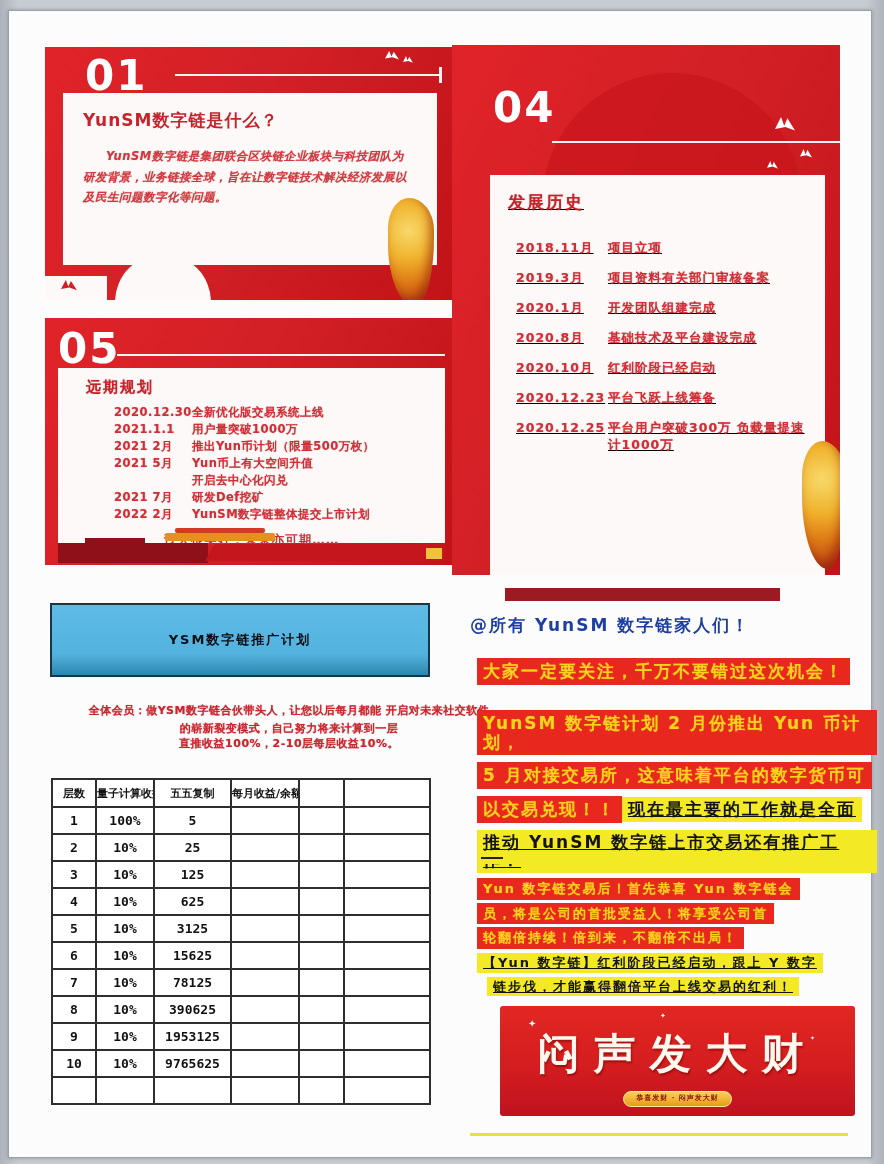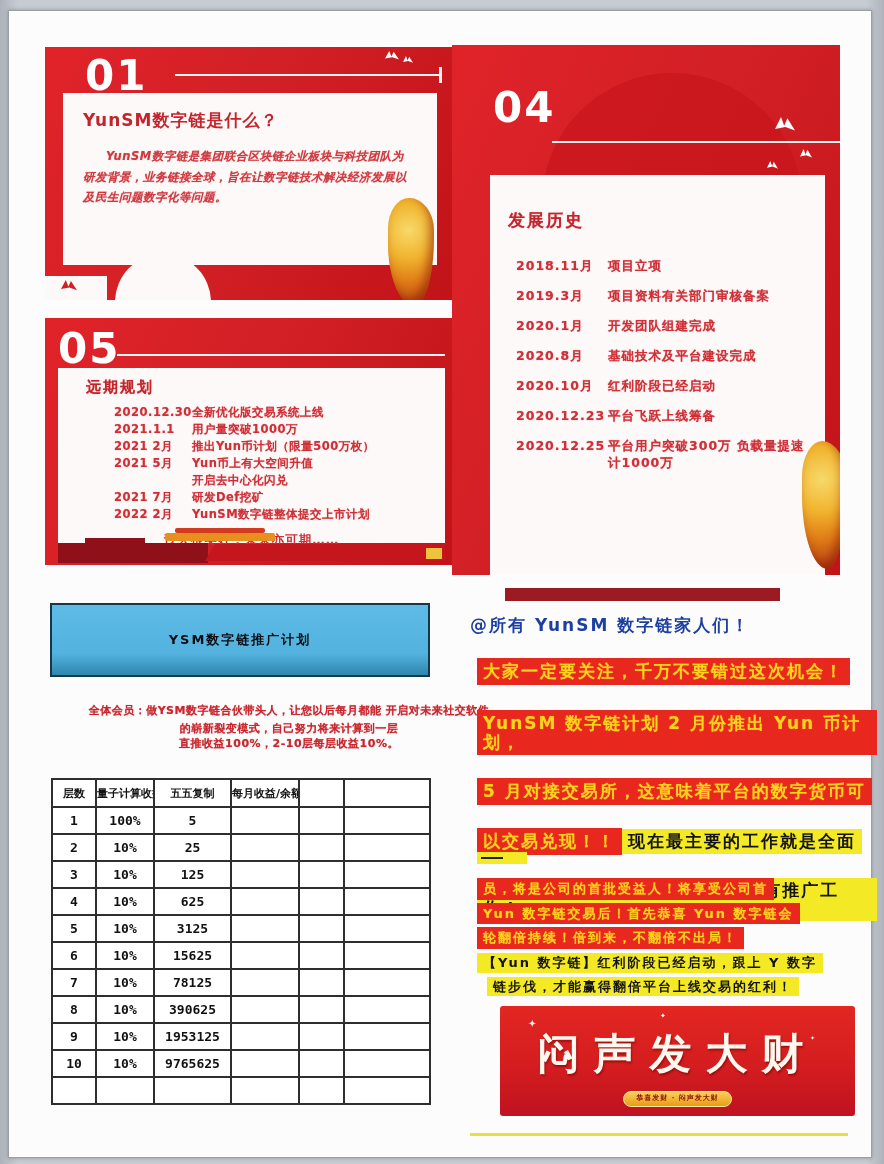--- a/index.html
+++ b/index.html
@@ -78,25 +78,25 @@
 
   
   .maroon-bar{position:absolute;background:#9c1a22;}
   .blue-heading{color:#1d3fa0;font-size:17px;font-weight:bold;letter-spacing:2px;}
   .chip-red{
     display:inline-block;background:#e8281e;color:#ffd21c;font-weight:bold;
     padding:4px 6px;letter-spacing:2px;text-shadow:0 0 1px rgba(255,210,28,.5);
   }
   .chip-yellow{
     display:inline-block;background:#f3ea25;color:#141414;font-weight:bold;
-    padding:3px 6px;letter-spacing:2px;
+    padding:3px 6px;letter-spacing:2px;text-decoration:underline;
   }
   .sz-lg{font-size:17px;line-height:1.1;}
   .sz-sm{font-size:13px;line-height:1.05;}
-  .stack>div{margin-bottom:23px;}
+  .stack>div{margin-bottom:7px;}
   .stack-tight>div{margin-bottom:3px;}
   .ymark{position:absolute;background:#f3ea25;display:flex;align-items:center;padding-left:4px;}
   .ymark i{display:block;width:22px;height:2px;background:#222;}
 
   
   .big-banner{
     position:absolute;background:linear-gradient(180deg,#e22722 0%,#d41d1f 55%,#bf1220 100%);
     border-radius:3px;text-align:center;
   }
   .big-banner-title{
@@ -133,21 +133,21 @@
   <div class="statue" style="right:18px;bottom:-6px;width:46px;height:108px;"></div>
 </div>
 
 <div class="card" style="left:452px;top:45px;width:388px;height:530px;">
   <div class="red-circle" style="left:90px;top:28px;width:260px;height:260px;"></div>
   <div class="card-num" style="left:41px;top:42px;">04</div>
   <div class="num-line" style="left:100px;top:96px;right:0;"></div>
   <div class="bird" style="right:45px;top:72px;width:20px;height:16px;"></div>
   <div class="bird" style="right:28px;top:104px;width:12px;height:10px;"></div>
   <div class="bird" style="right:62px;top:116px;width:11px;height:9px;"></div>
-  <div class="panel" style="left:38px;top:130px;right:15px;bottom:0;padding:34px 18px;box-sizing:border-box;">
+  <div class="panel" style="left:38px;top:130px;right:15px;bottom:0;padding:16px 18px;box-sizing:border-box;text-decoration:underline;">
     <div class="h-dev">发展历史</div>
     <div style="margin-top:26px;margin-left:8px;">
       <div class="tl-row">
           <span class="tl-date">2018.11月</span>
           <span class="tl-text">项目立项</span>
         </div>
       <div class="tl-row">
           <span class="tl-date">2019.3月</span>
           <span class="tl-text">项目资料有关部门审核备案</span>
         </div>
@@ -351,22 +351,22 @@
   <div><span class="chip-red sz-lg">5 月对接交易所，这意味着平台的数字货币可</span></div>
   <div><span class="chip-red sz-lg">以交易兑现！！</span><span class="chip-yellow sz-lg">现在最主要的工作就是全面</span></div>
   <div><span class="chip-yellow sz-lg">推动 YunSM 数字链上市交易还有推广工作！</span></div>
 </div>
 
 <div class="ymark" style="left:477px;top:852px;width:46px;height:12px;">
     <i></i>
   </div>
 
 <div class="abs stack-tight" style="left:477px;top:878px;width:400px;">
+  <div><span class="chip-red sz-sm">Yun 数字链交易后！首先恭喜 Yun 数字链会</span></div>
   <div><span class="chip-red sz-sm">员，将是公司的首批受益人！将享受公司首</span></div>
-  <div><span class="chip-red sz-sm">Yun 数字链交易后！首先恭喜 Yun 数字链会</span></div>
   <div><span class="chip-red sz-sm">轮翻倍持续！倍到来，不翻倍不出局！</span></div>
 </div>
 
 <div class="abs stack-tight" style="left:477px;top:952px;width:400px;">
   <div><span class="chip-yellow sz-sm">【Yun 数字链】红利阶段已经启动，跟上 Y 数字</span></div>
   <div style="margin-left:10px;"><span class="chip-yellow sz-sm">链步伐，才能赢得翻倍平台上线交易的红利！</span></div>
 </div>
 
 <div class="big-banner" style="left:500px;top:1006px;width:355px;height:110px;">
   <span class="sparkle" style="left:28px;top:12px;">✦</span>

